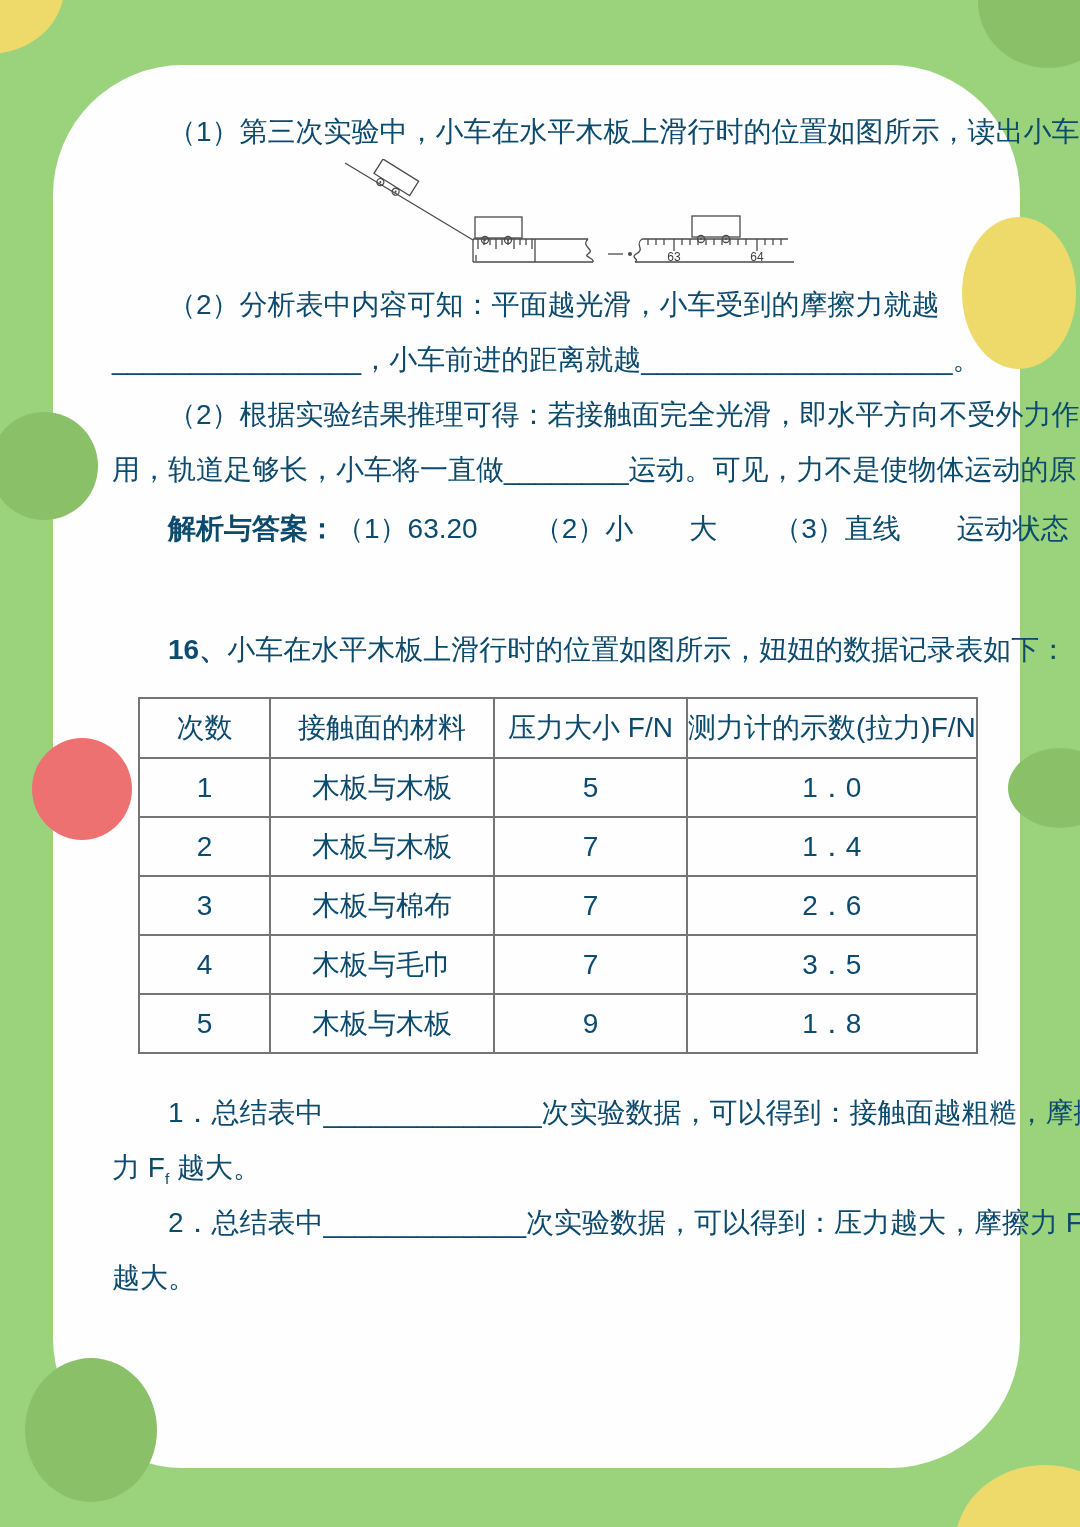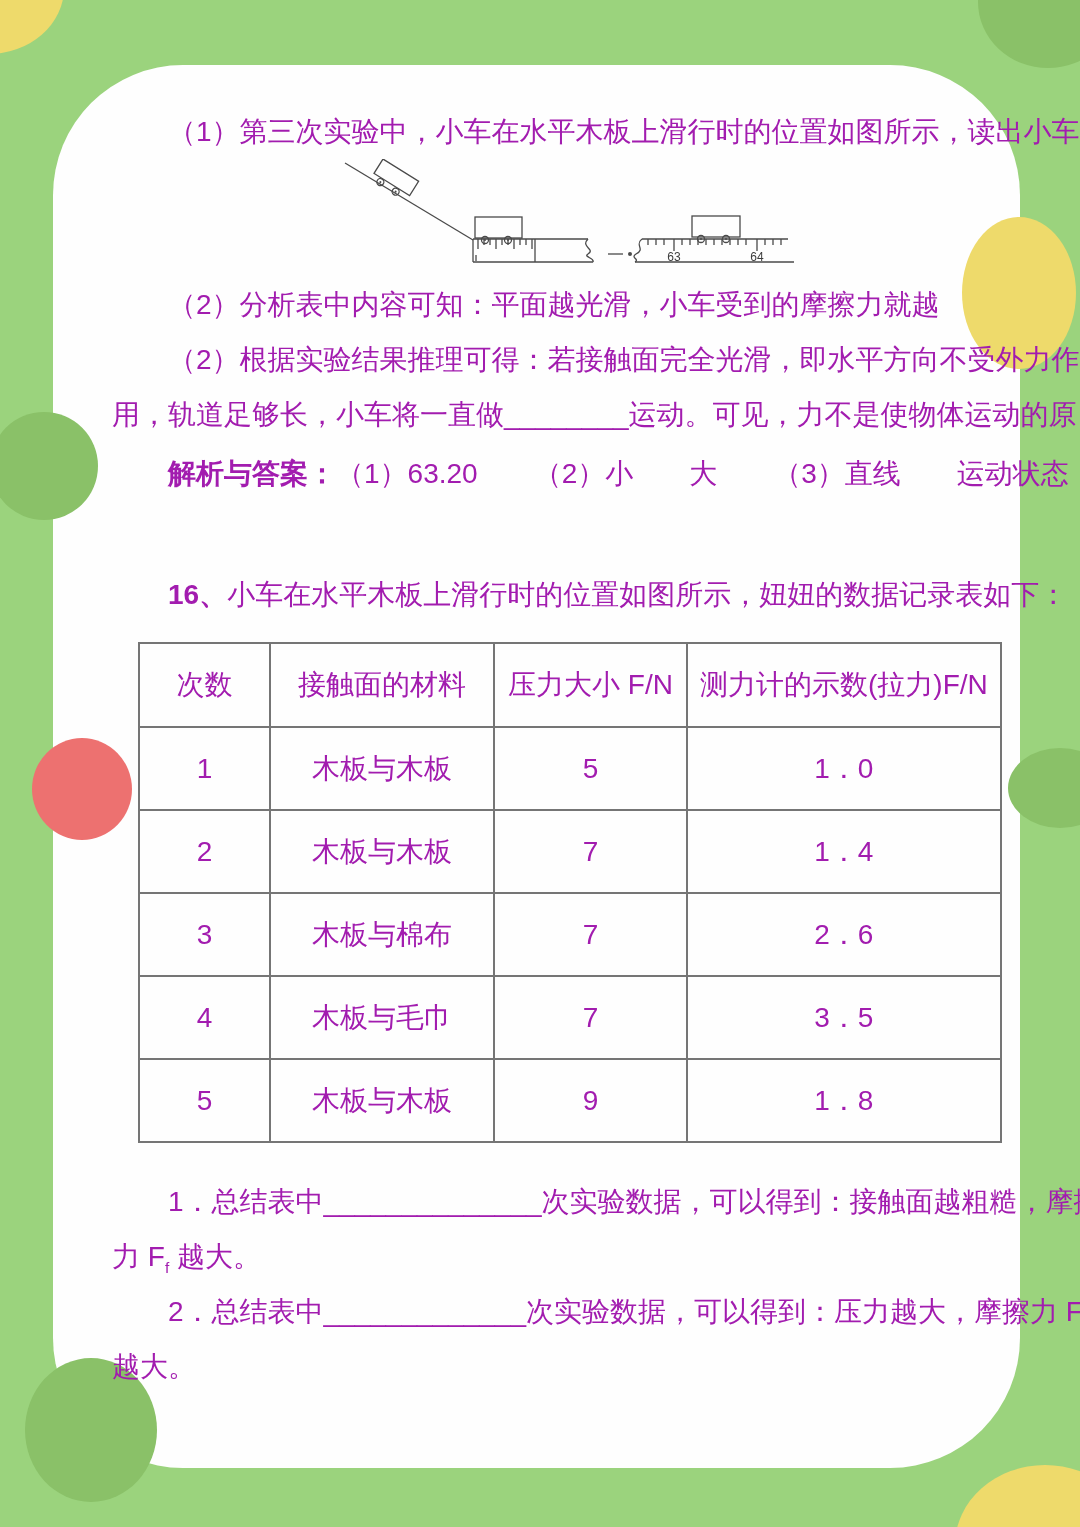--- a/index.html
+++ b/index.html
@@ -2,21 +2,21 @@
 <html><head>
 <meta charset="utf-8">
 <style>
   html,body{margin:0;padding:0;}
   .page{
     position:relative;
     width:1080px;height:1527px;
     background:#9bd37d;
     overflow:hidden;
     font-family:"Liberation Sans","DejaVu Sans",sans-serif;
-    color:#a21caf;
+    color:#0c4a6e;
   }
   .card{
     position:absolute;
     left:53px;top:65px;width:967px;height:1403px;
     background:#fefefe;
     border-radius:130px;
   }
   .blob{position:absolute;border-radius:50%;}
   .blob.yellow{background:#eeda6b;}
   .blob.dkgreen{background:#8ac168;}
@@ -42,21 +42,21 @@
   table.exp{
     border-collapse:collapse;
     margin-left:26px;margin-top:20px;
     table-layout:fixed;
     font-size:28px;
   }
   table.exp th,table.exp td{
     border:2px solid #757575;
     text-align:center;vertical-align:middle;
     font-weight:normal;
-    padding:12px;
+    padding:0;
     overflow:hidden;white-space:nowrap;
   }
   table.exp th{height:58px;}
   table.exp td{height:57px;}
   .mt4{margin-top:4px;}
   .mt66{margin-top:66px;}
   .mt31{margin-top:31px;}
   .diag{stroke:#4a4a4a;stroke-width:1.3;fill:none;}
   .diagfill{fill:#4a4a4a;stroke:none;}
   .diagtext{fill:#3d3d3d;font-size:12px;font-family:"Liberation Sans",sans-serif;}
@@ -131,20 +131,21 @@
           <rect class="diag" x="362" y="57" width="48" height="21" fill="#fefefe"></rect>
           <circle class="diag" cx="371" cy="80" r="3.5"></circle>
           <circle class="diag" cx="396" cy="80" r="3.5"></circle>
           <circle class="diagfill" cx="371" cy="80" r="1"></circle>
           <circle class="diagfill" cx="396" cy="80" r="1"></circle>
         </g>
       </svg>
     </div>
 
     <div class="tline ind">（2）分析表中内容可知：平面越光滑，小车受到的摩擦力就越</div>
+    <div class="tline">________________，小车前进的距离就越____________________。</div>
 
     <div class="tline ind">（2）根据实验结果推理可得：若接触面完全光滑，即水平方向不受外力作</div>
     <div class="tline">用，轨道足够长，小车将一直做________运动。可见，力不是使物体运动的原</div>
 
     <div class="tline ind mt4">
       <span class="bold">解析与答案：</span><span>（1）63.20　　（2）小　　大　　（3）直线　　运动状态</span>
     </div>
 
     <div class="tline ind mt66">
       <span class="bold">16、</span><span>小车在水平木板上滑行时的位置如图所示，妞妞的数据记录表如下：</span>

